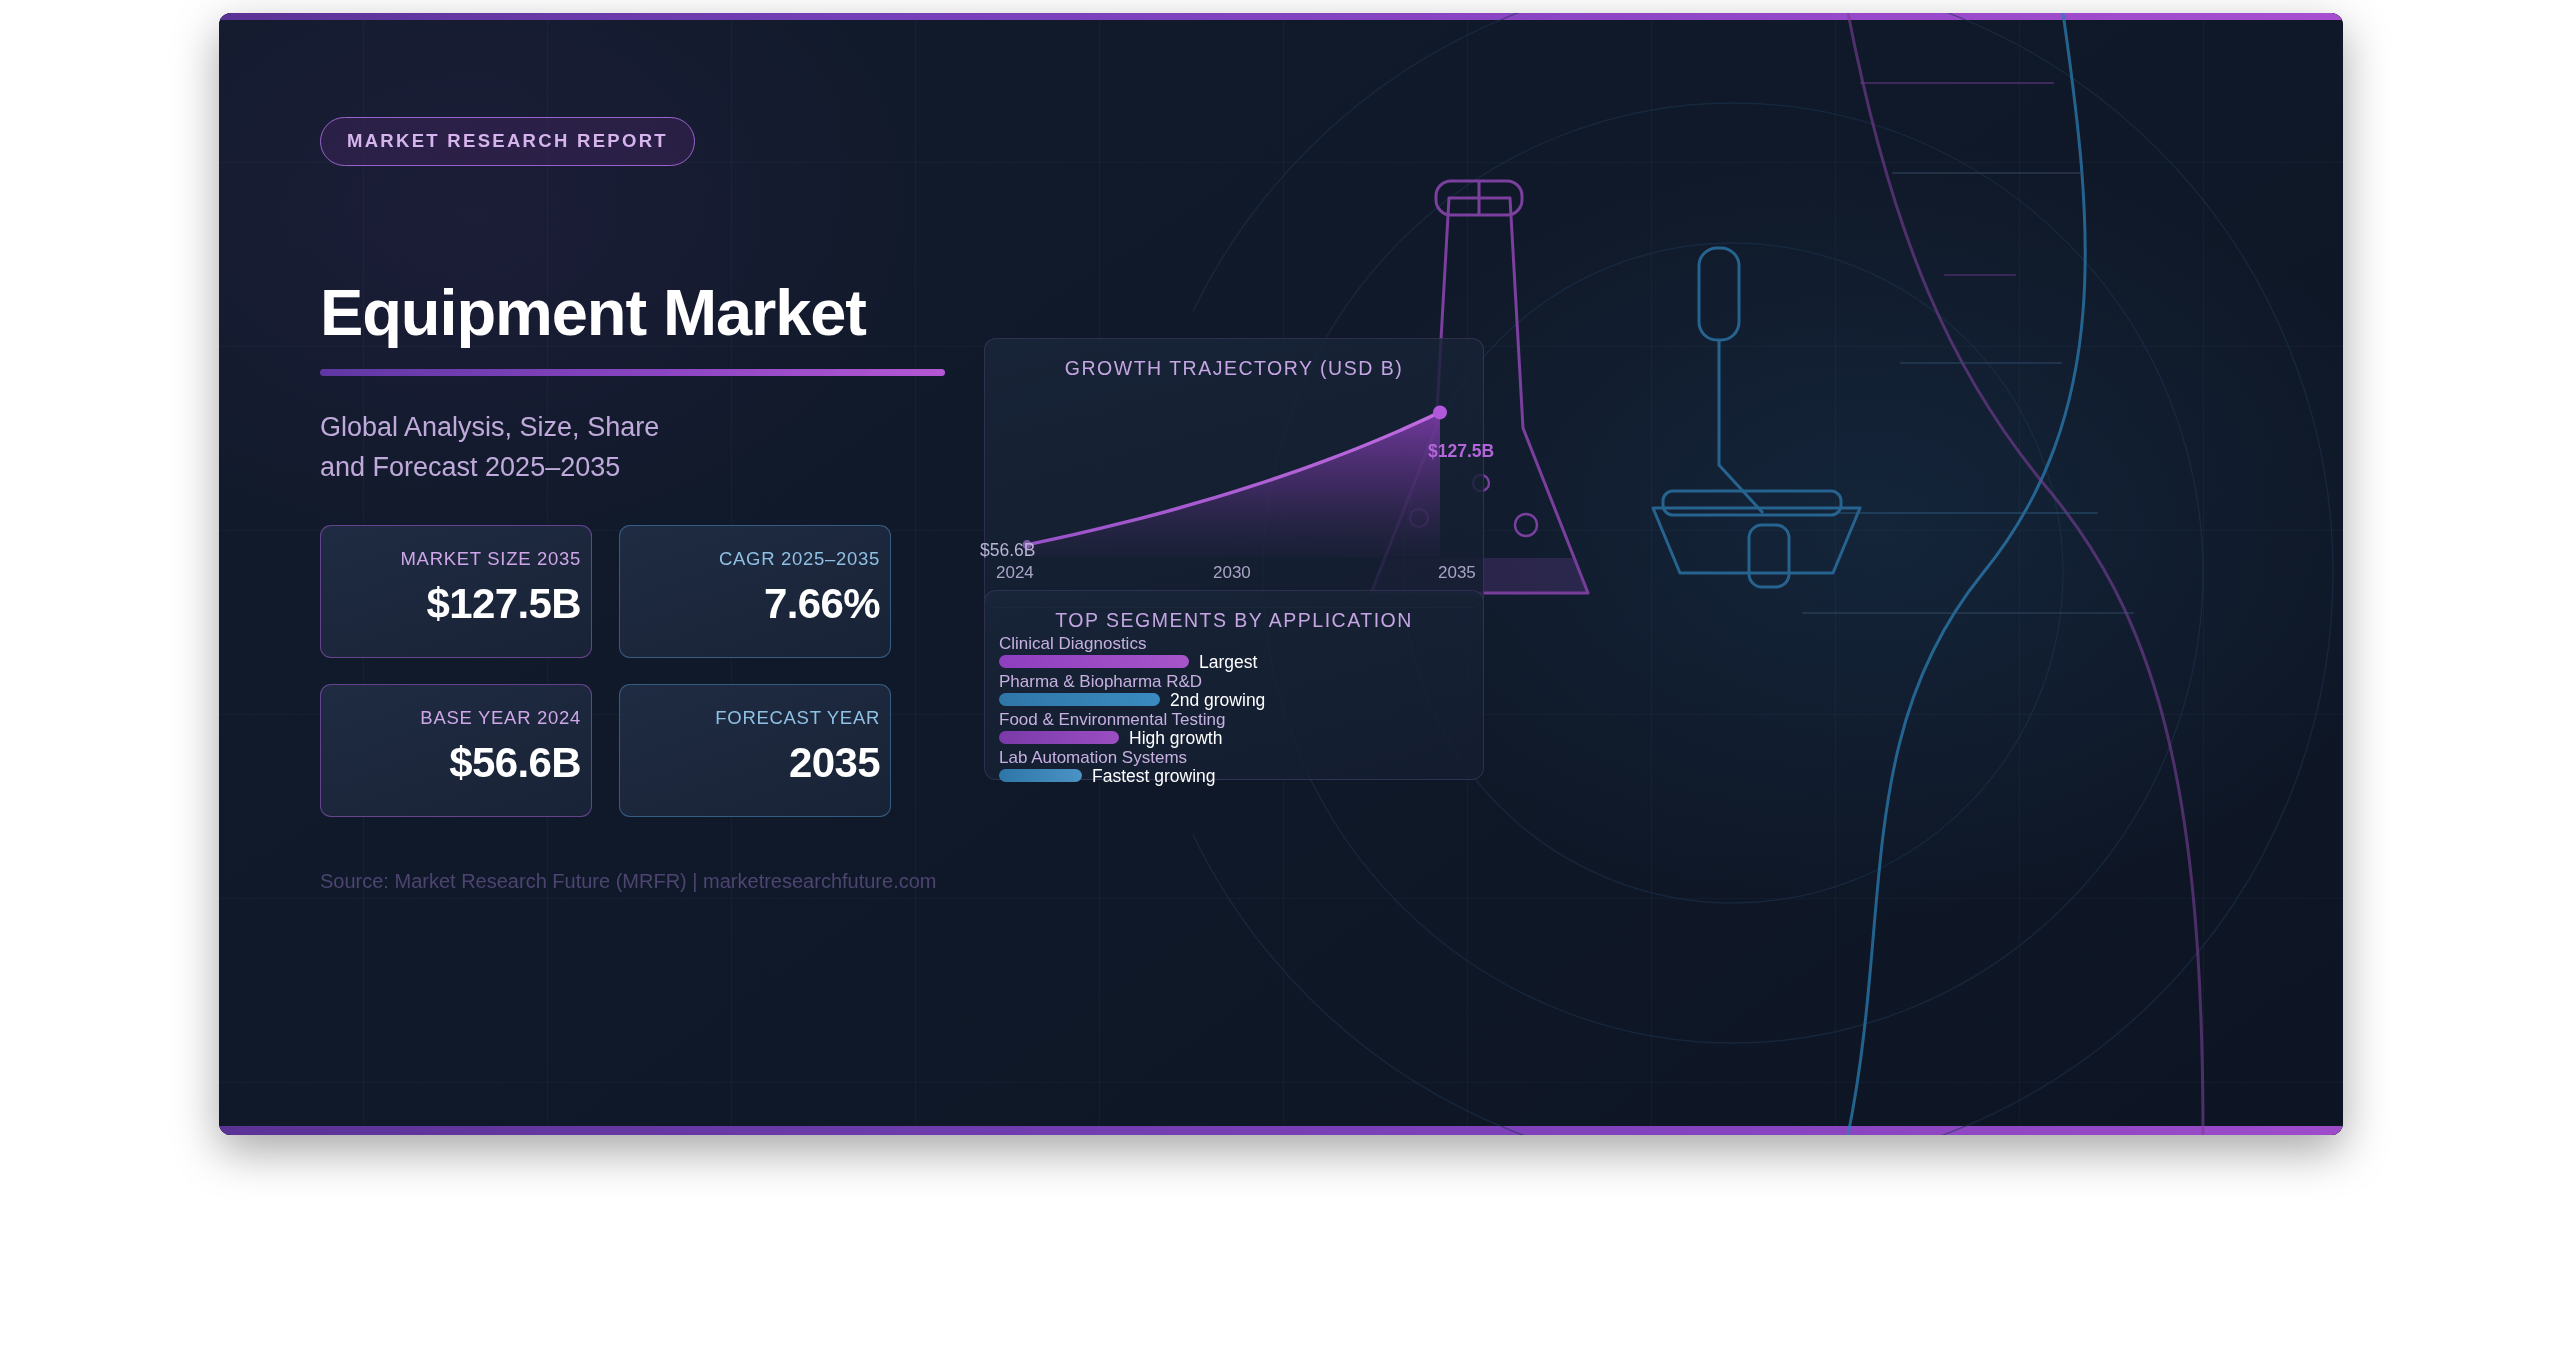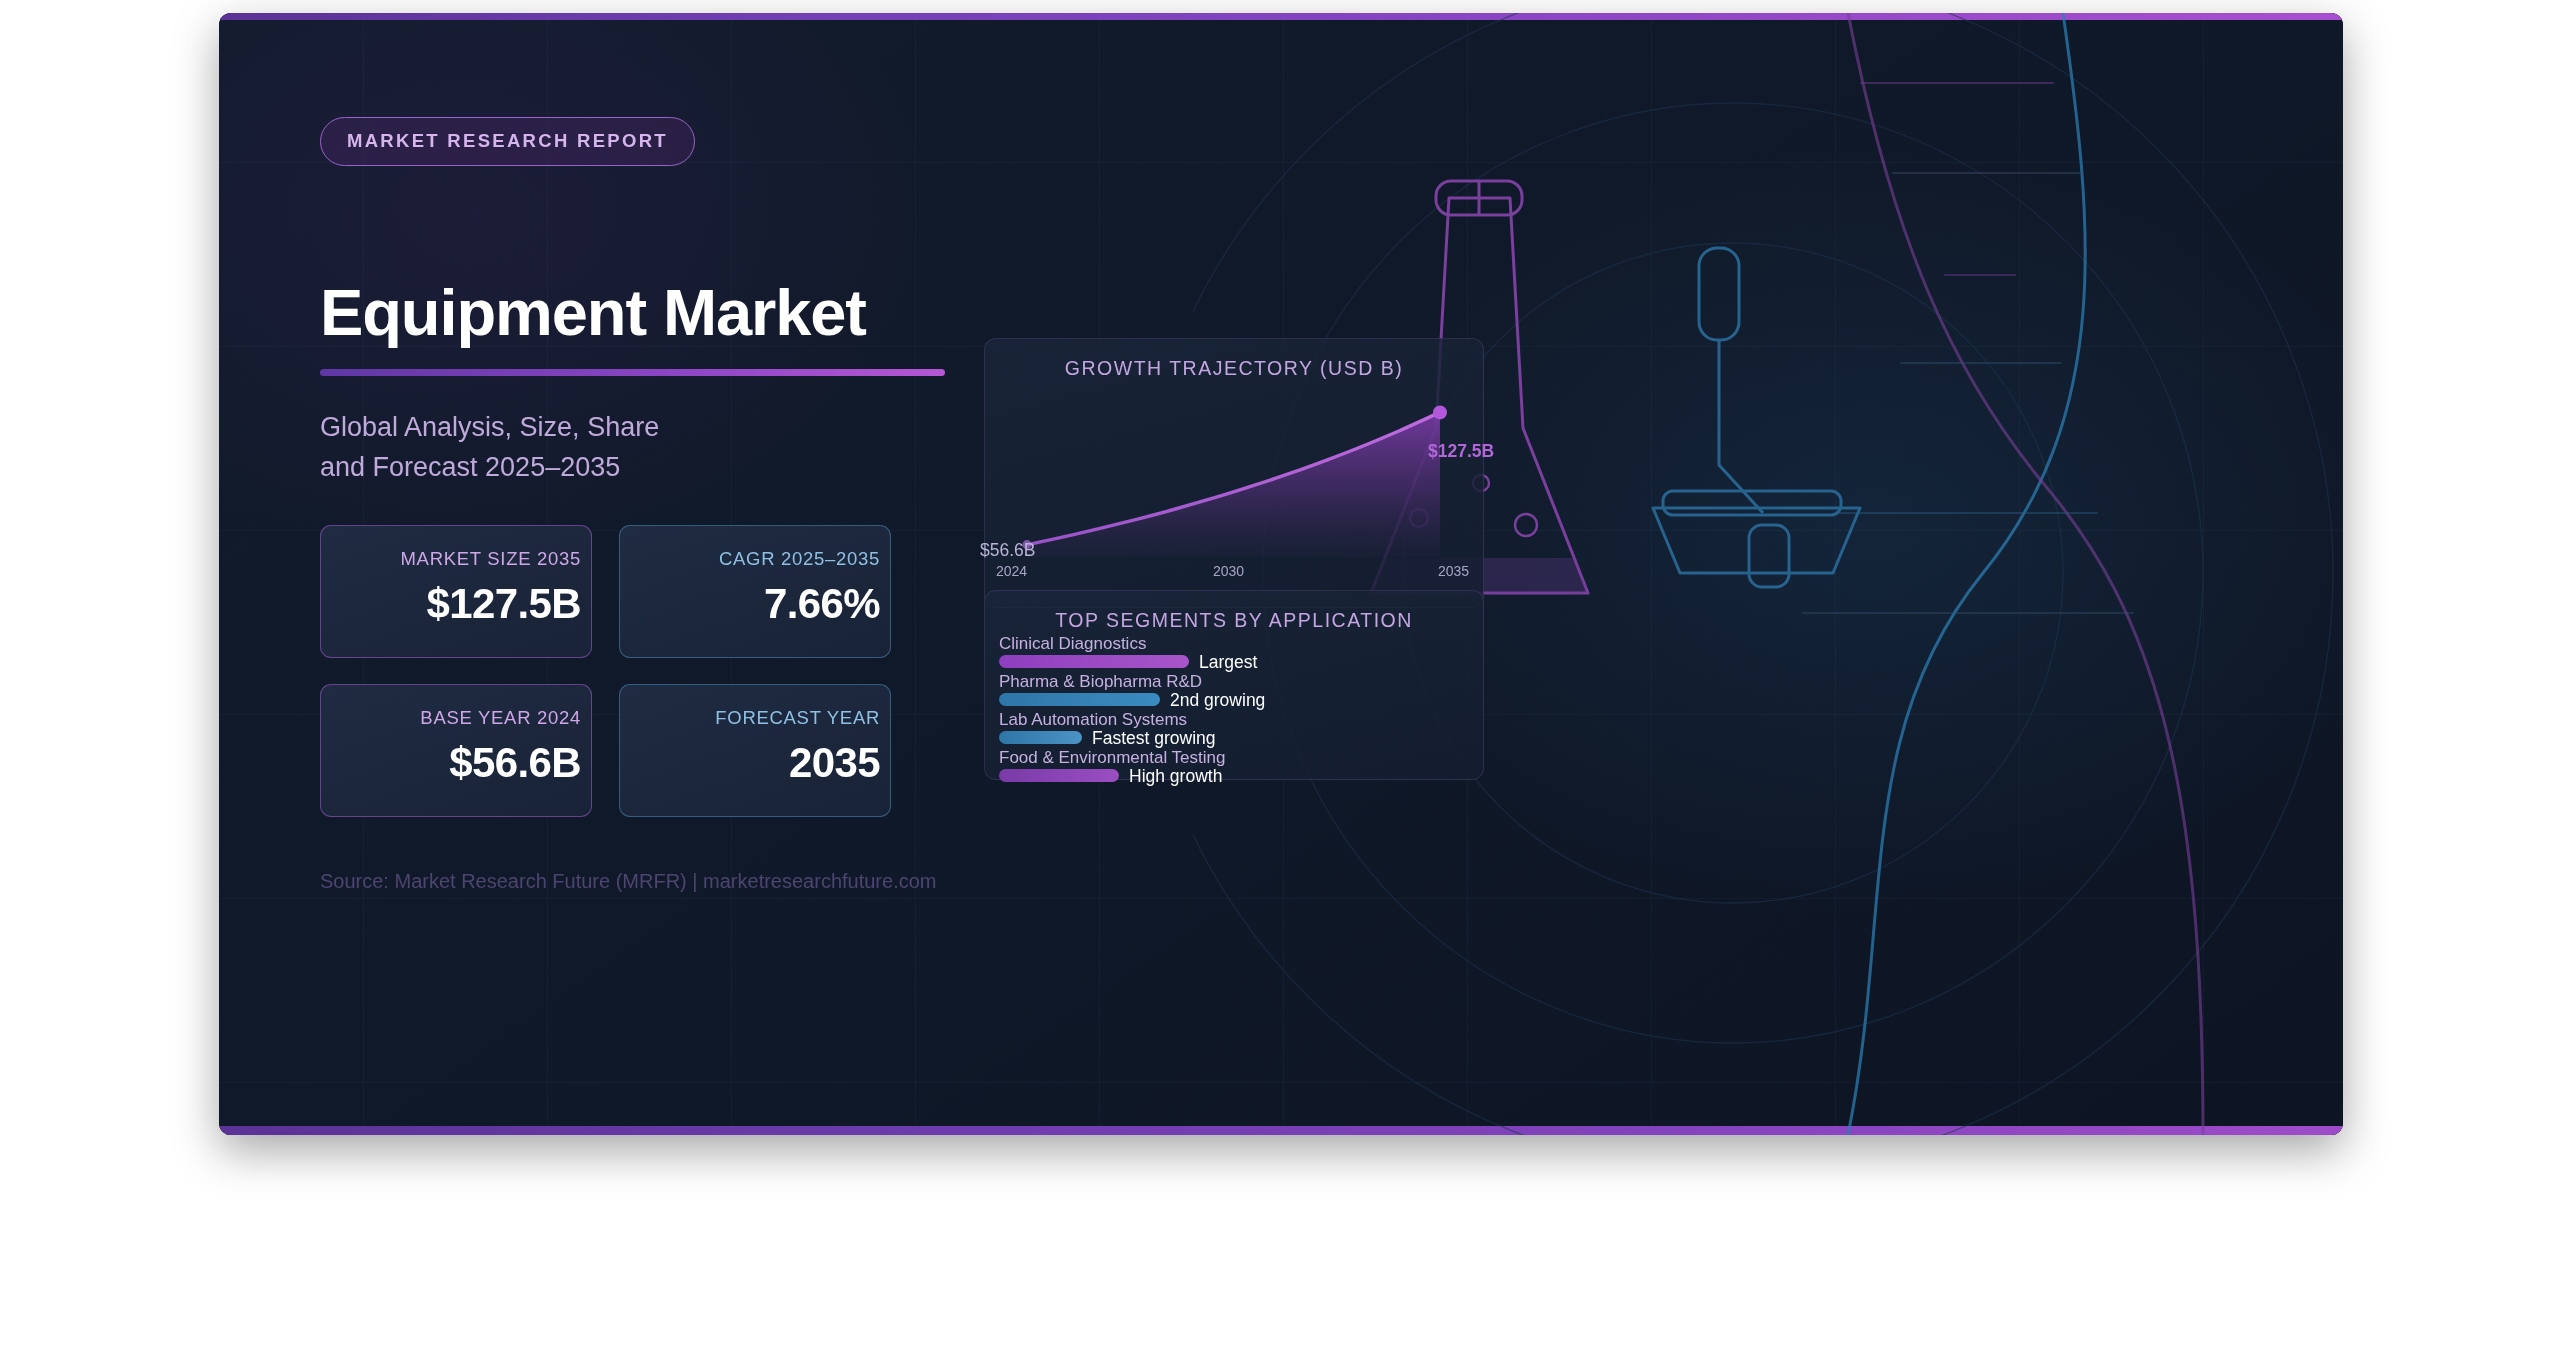--- a/index.html
+++ b/index.html
@@ -96,21 +96,21 @@
   }
   #chart-panel{ left:765px; top:325px; width:500px; height:270px; }
   .chart-area{ position:absolute; left:0; top:40px; width:500px; height:230px; }
   .chart-end-label{
     position:absolute; left:443px; top:62px; color:#b366d9;
     font-size:17.5px; font-weight:bold;
   }
   .chart-start-label{
     position:absolute; left:-5px; top:161px; color:#b9b4d4; font-size:17.5px;
   }
-  .xtick{ position:absolute; top:184px; color:#a8a5c4; font-size:14px; }
+  .xtick{ position:absolute; top:184px; color:#a8a5c4; font-size:17px; }
 
   
   #seg-panel{ left:765px; top:577px; width:500px; height:190px; }
   .seg-list{ position:absolute; left:14px; top:43px; width:470px; }
   .seg-row{ position:relative; height:38px; }
   .seg-name{ color:#c6b0e0; font-size:17px; }
   .seg-barline{ position:absolute; left:0; top:19px; width:100%; height:18px; }
   .seg-bar{
     position:absolute; left:0; top:2px; height:13px; border-radius:8px;
   }
@@ -247,30 +247,30 @@
             </div>
           </div>
           <div class="seg-row">
             <div class="seg-name">Pharma &amp; Biopharma R&amp;D</div>
             <div class="seg-barline">
               <div class="seg-bar" style="width: 161px; background: linear-gradient(90deg, rgb(47, 118, 168), rgb(58, 139, 192));"></div>
               <div class="seg-tag" style="left: 171px;">2nd growing</div>
             </div>
           </div>
           <div class="seg-row">
+            <div class="seg-name">Food &amp; Environmental Testing</div>
+            <div class="seg-barline">
+              <div class="seg-bar" style="width: 120px; background: linear-gradient(90deg, rgb(122, 58, 168), rgb(154, 78, 194));"></div>
+              <div class="seg-tag" style="left: 130px;">High growth</div>
+            </div>
+          </div>
+          <div class="seg-row">
             <div class="seg-name">Lab Automation Systems</div>
             <div class="seg-barline">
               <div class="seg-bar" style="width: 83px; background: linear-gradient(90deg, rgb(47, 118, 168), rgb(74, 147, 196));"></div>
               <div class="seg-tag" style="left: 93px;">Fastest growing</div>
             </div>
           </div>
-          <div class="seg-row">
-            <div class="seg-name">Food &amp; Environmental Testing</div>
-            <div class="seg-barline">
-              <div class="seg-bar" style="width: 120px; background: linear-gradient(90deg, rgb(122, 58, 168), rgb(154, 78, 194));"></div>
-              <div class="seg-tag" style="left: 130px;">High growth</div>
-            </div>
-          </div>
         </div>
     </div>
 
   </div>
 </div>
 
 </body></html>

